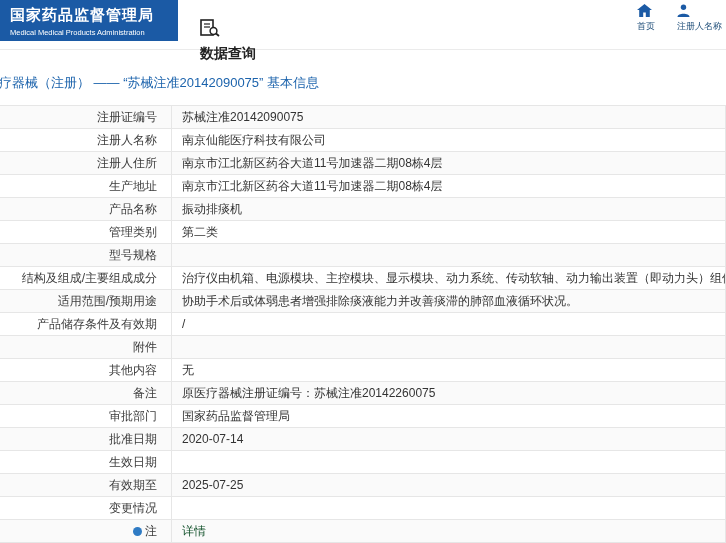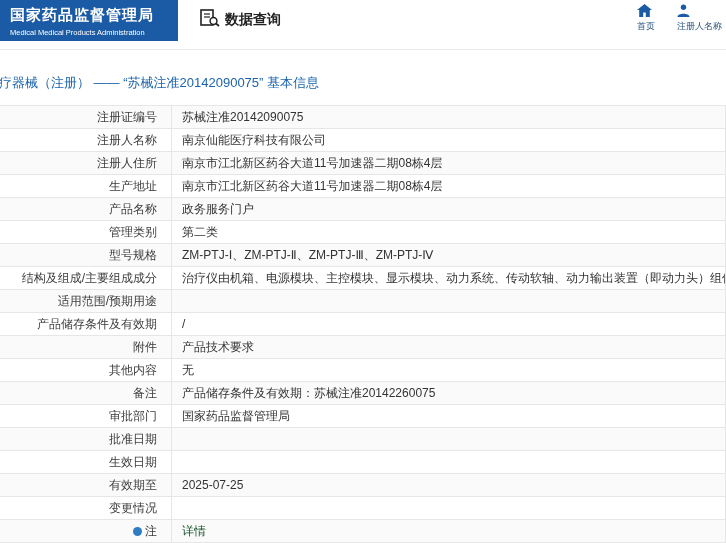--- a/index.html
+++ b/index.html
@@ -16,23 +16,23 @@
     position:relative; height:50px; background:#fff;
     border-bottom:1px solid #ebebeb;
   }
   .logo {
     position:absolute; left:0; top:0; width:178px; height:41px;
     background:#1b5aa5; color:#fff; padding:6px 8px 0 10px; cursor:pointer;
   }
   .logo-cn { font-size:15px; font-weight:bold; letter-spacing:1px; white-space:nowrap; }
   .logo-en { font-size:7.5px; margin-top:3px; white-space:nowrap; }
   .query {
-    position:absolute; left:200px; top:9px;
-    display:flex; align-items:center; gap:5px;
-    font-size:14px; font-weight:bold; color:#222;
+    position:absolute; left:200px; top:19px;
+    display:flex; align-items:flex-start; gap:5px;
+    font-size:14px; font-weight:bold; color:#222;flex-direction:column;
   }
   .topnav { position:absolute; right:4px; top:4px; display:flex; gap:22px; }
   .nav-item {
     display:flex; flex-direction:column; align-items:flex-start; gap:3px;
     font-size:9px; color:#1f4e79; text-decoration:none; cursor:pointer; white-space:nowrap;
   }
   .nav-icon { height:13px; display:flex; align-items:center; }
 
   
   .content { margin-left:-14px; width:740px; }
@@ -128,59 +128,59 @@
       <div class="row">
         <div class="cell-label">注册人住所</div>
         <div class="cell-value">南京市江北新区药谷大道11号加速器二期08栋4层</div>
       </div>
       <div class="row">
         <div class="cell-label">生产地址</div>
         <div class="cell-value">南京市江北新区药谷大道11号加速器二期08栋4层</div>
       </div>
       <div class="row">
         <div class="cell-label">产品名称</div>
-        <div class="cell-value">政务服务门户</div>
+        <div class="cell-value">振动排痰机</div>
       </div>
       <div class="row">
         <div class="cell-label">管理类别</div>
         <div class="cell-value">第二类</div>
       </div>
       <div class="row">
         <div class="cell-label">型号规格</div>
-        <div class="cell-value">ZM-PTJ-Ⅰ、ZM-PTJ-Ⅱ、ZM-PTJ-Ⅲ、ZM-PTJ-Ⅳ</div>
       </div>
       <div class="row">
         <div class="cell-label">结构及组成/主要组成成分</div>
         <div class="cell-value">治疗仪由机箱、电源模块、主控模块、显示模块、动力系统、传动软轴、动力输出装置（即动力头）组件组成。软件发布版本为V1。</div>
       </div>
       <div class="row">
         <div class="cell-label">适用范围/预期用途</div>
+        <div class="cell-value">协助手术后或体弱患者增强排除痰液能力并改善痰滞的肺部血液循环状况。</div>
       </div>
       <div class="row">
         <div class="cell-label">产品储存条件及有效期</div>
         <div class="cell-value">/</div>
       </div>
       <div class="row">
         <div class="cell-label">附件</div>
-        <div class="cell-value">产品技术要求</div>
       </div>
       <div class="row">
         <div class="cell-label">其他内容</div>
         <div class="cell-value">无</div>
       </div>
       <div class="row">
         <div class="cell-label">备注</div>
-        <div class="cell-value">产品储存条件及有效期：苏械注准20142260075</div>
+        <div class="cell-value">原医疗器械注册证编号：苏械注准20142260075</div>
       </div>
       <div class="row">
         <div class="cell-label">审批部门</div>
         <div class="cell-value">国家药品监督管理局</div>
       </div>
       <div class="row">
         <div class="cell-label">批准日期</div>
+        <div class="cell-value">2020-07-14</div>
       </div>
       <div class="row">
         <div class="cell-label">生效日期</div>
         <div class="cell-value"></div>
       </div>
       <div class="row">
         <div class="cell-label">有效期至</div>
         <div class="cell-value">2025-07-25</div>
       </div>
       <div class="row">

